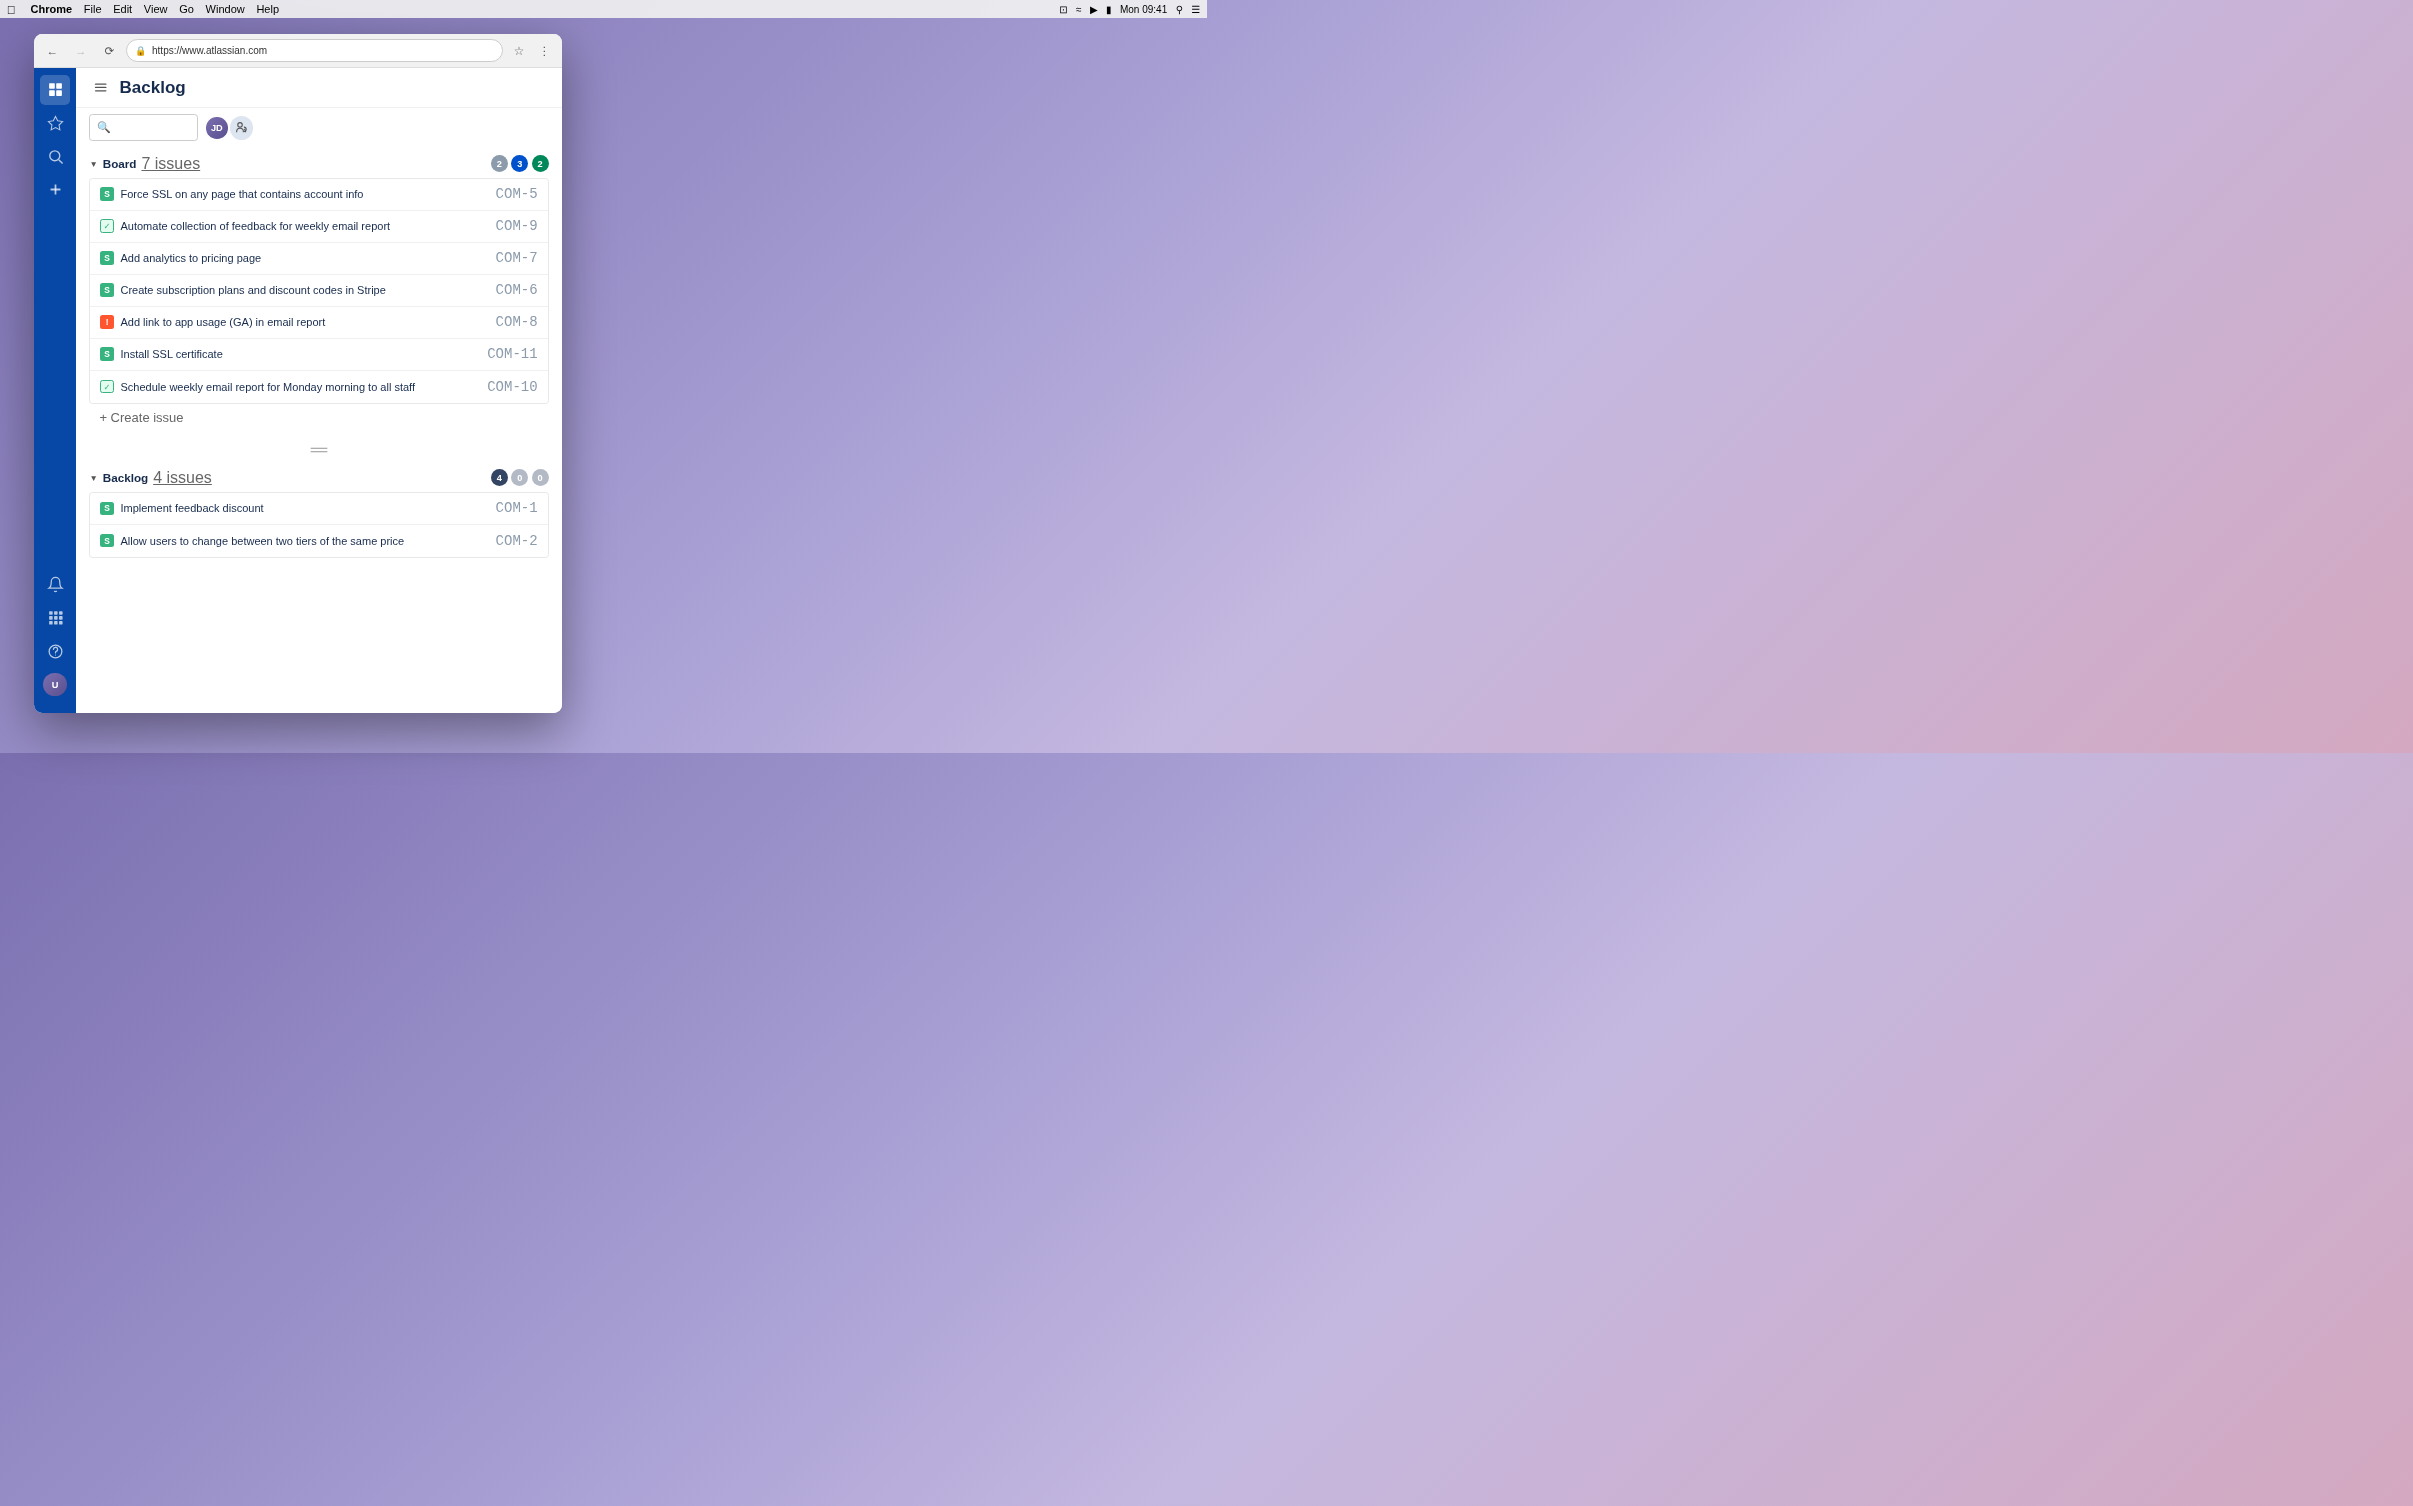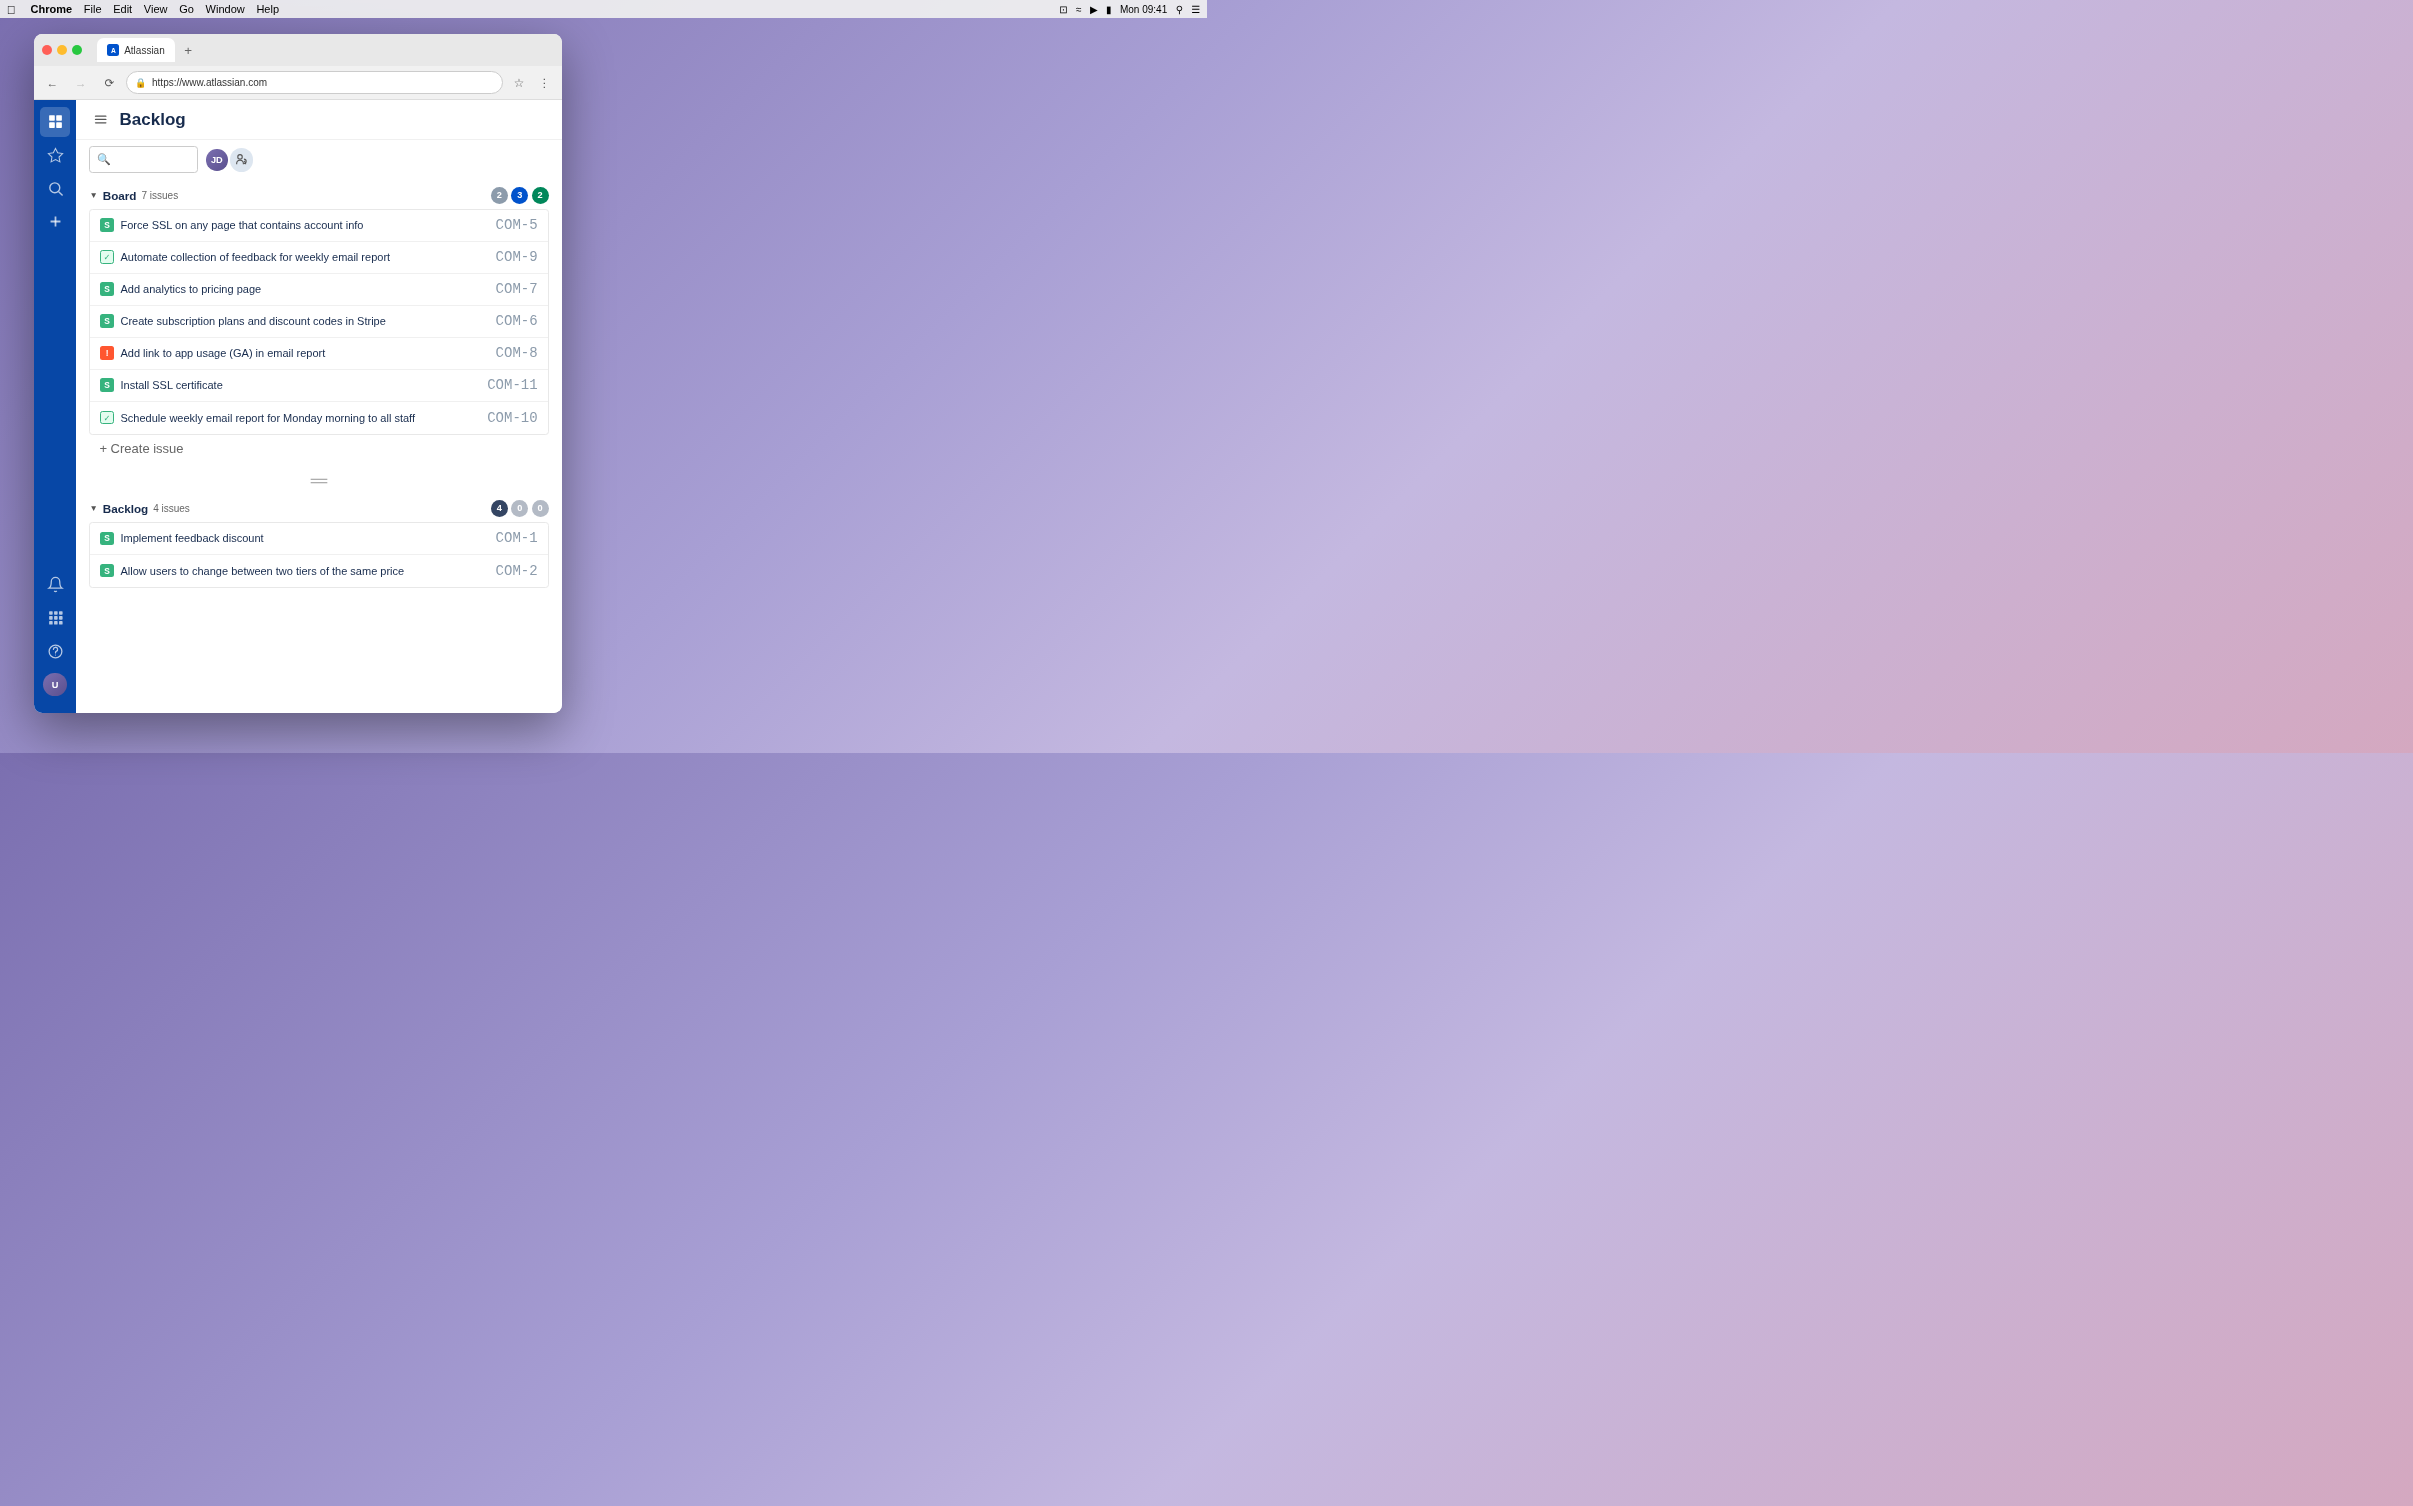--- a/index.html
+++ b/index.html
@@ -313,22 +313,23 @@
       font-size: 8.4px;
       color: #555;
       transition: transform 0.2s;
     }
     .section-title {
       font-size: 11.7px;
       font-weight: 600;
       color: #172b4d;
     }
     .section-count {
-      font-size: 10px;
+      font-size: 16px;
       color: #666;
+      text-decoration: underline;
     }
     .section-badges {
       margin-left: auto;
       display: flex;
       gap: 3.4px;
       align-items: center;
     }
     .badge {
       width: 17px;
       height: 17px;
@@ -453,34 +454,20 @@
     <span>▶</span>
     <span>▮</span>
     <span>Mon 09:41</span>
     <span>⚲</span>
     <span>☰</span>
   </div>
 </div>
 
 <div class="chrome-window">
 
-  <div class="chrome-titlebar">
-    <div class="traffic-lights">
-      <div class="tl tl-red"></div>
-      <div class="tl tl-yellow"></div>
-      <div class="tl tl-green"></div>
-    </div>
-    <div class="tab-bar">
-      <div class="tab">
-        <div class="tab-favicon">A</div>
-        <span>Atlassian</span>
-      </div>
-      <div class="new-tab-btn">+</div>
-    </div>
-  </div>
 
   <div class="chrome-toolbar">
     <div class="nav-btn">←</div>
     <div class="nav-btn" style="color:#bbb;">→</div>
     <div class="nav-btn">⟳</div>
     <div class="address-bar">
       <span class="lock-icon">🔒</span>
       <span>https://www.atlassian.com</span>
     </div>
     <div class="toolbar-actions">

